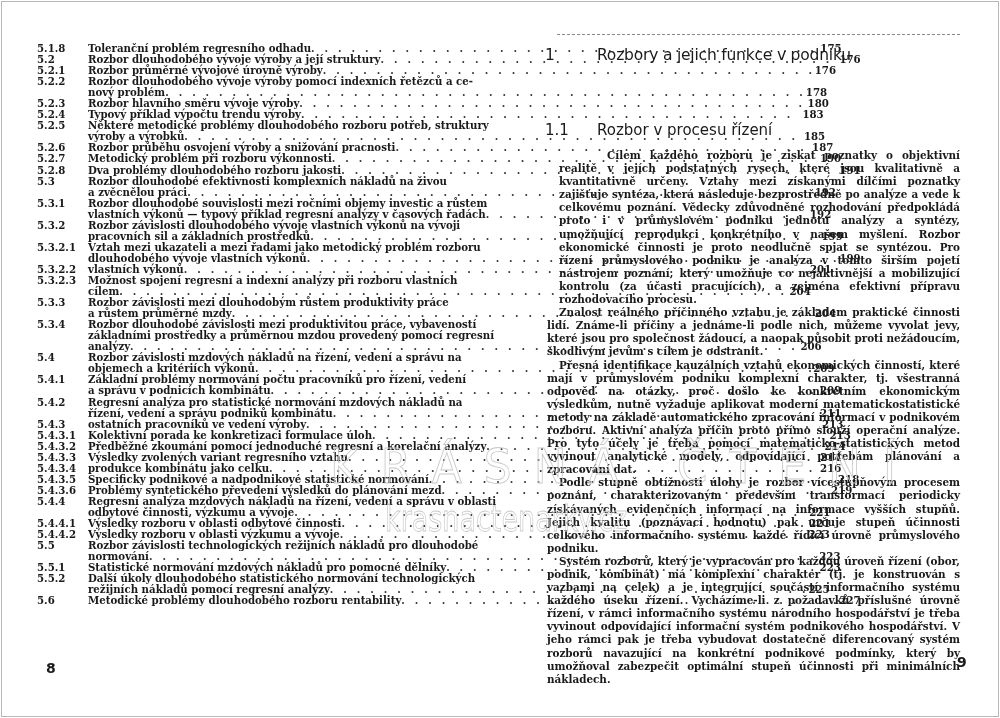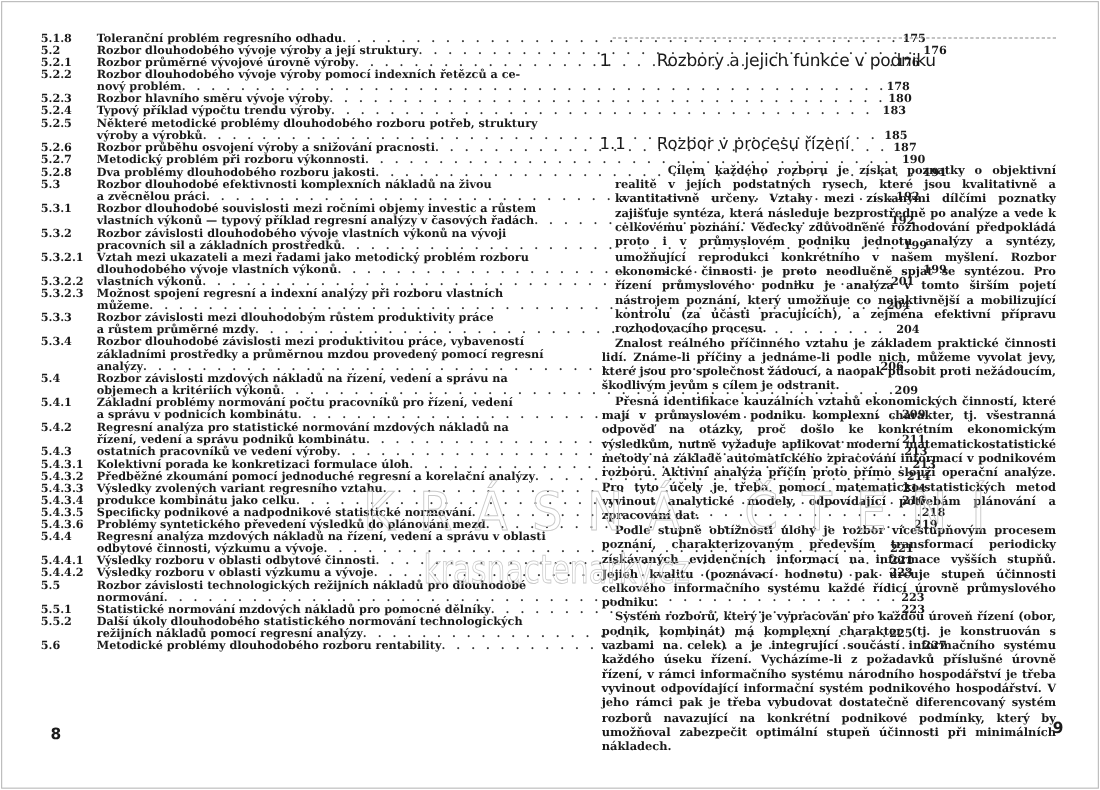--- a/index.html
+++ b/index.html
@@ -12,21 +12,21 @@
   }
   .frame {
     position: absolute; left: 1px; top: 1px; width: 996px; height: 714px;
     border: 1px solid #b8b8b8;
   }
   .page { position: absolute; top: 0; height: 718px; }
   .page-left { left: 0; width: 500px; }
   .page-right { left: 500px; width: 500px; }
 
   
-  .toc { position: absolute; left: 37px; top: 30px; width: 420px; }
+  .toc { position: absolute; left: 37px; top: 43px; width: 420px; }
   .toc-row { display: flex; font-size: 10.2px; line-height: 11.05px; font-weight: bold; }
   .toc-num { width: 51px; flex: 0 0 51px; }
   .toc-body { flex: 1; position: relative; }
   .toc-line { display: flex; white-space: nowrap; }
   .toc-text { white-space: pre-wrap; text-align: justify; }
   .toc-dots { flex: 1; overflow: hidden; white-space: nowrap; letter-spacing: 3.2px; color: #333; }
   .toc-page { flex: 0 0 auto; padding-left: 2px; text-align: center; min-width: 22px; }
   .page-number { position: absolute; font-family: "DejaVu Sans", sans-serif; font-size: 14px; font-weight: bold; }
   .pn-left { left: 46px; top: 660px; }
   .pn-right { left: 957px; top: 654px; }
@@ -226,21 +226,21 @@
           </div>
         </div>
       </div>
       <div class="toc-row">
         <div class="toc-num">5.3.2.3</div>
         <div class="toc-body">
           <div class="toc-line">
             <span class="toc-text">Možnost spojení regresní a indexní analýzy při rozboru vlastních</span>
           </div>
           <div class="toc-line">
-            <span class="toc-text">můžeme</span>
+            <span class="toc-text">cílem</span>
             <span class="toc-dots"> . . . . . . . . . . . . . . . . . . . . . . . . . . . . . . . . . . . . . . . . . . . . . . . . . .</span>
             <span class="toc-page">204</span>
           </div>
         </div>
       </div>
       <div class="toc-row">
         <div class="toc-num">5.3.3</div>
         <div class="toc-body">
           <div class="toc-line">
             <span class="toc-text">Rozbor závislosti mezi dlouhodobým růstem produktivity práce</span>

